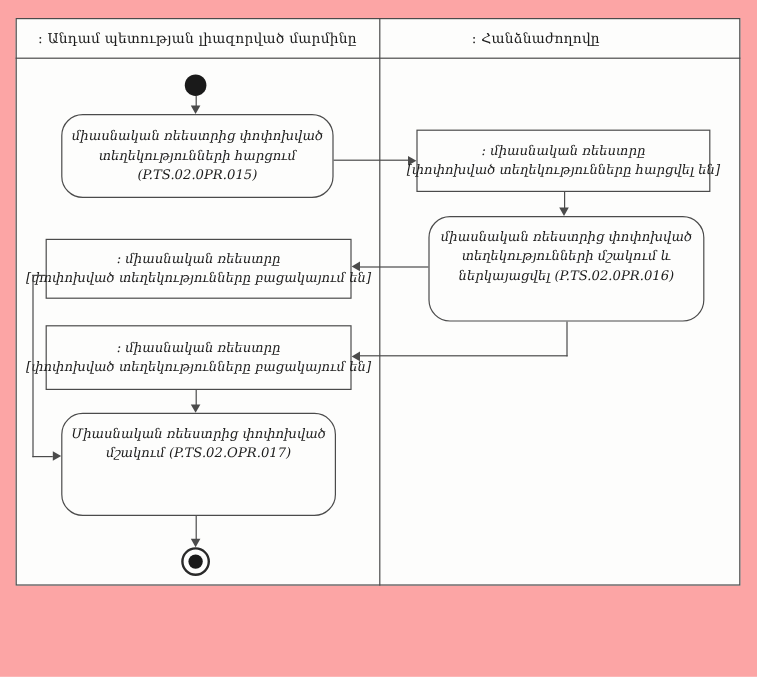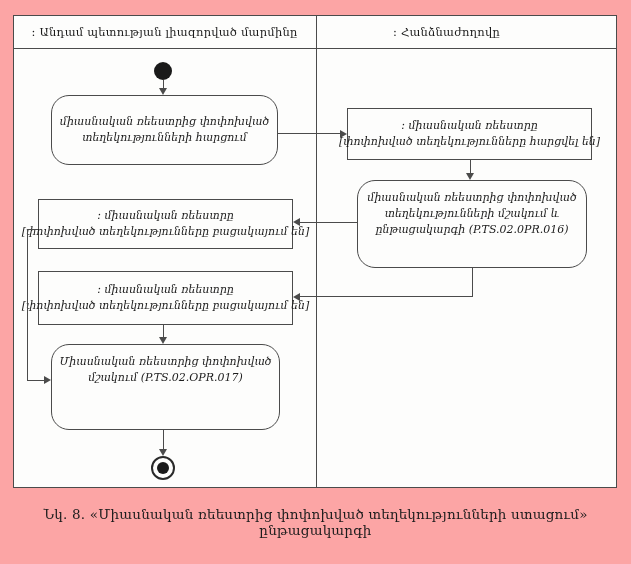--- a/index.html
+++ b/index.html
@@ -64,37 +64,38 @@
   </div>
 
   <div class="initial-node" style="left:154px;top:62px;"></div>
 
   <div class="vline" style="left:162.5px;top:80px;width:1.4px;height:9px;"></div>
   <div class="arrow down" style="left:158.5px;top:88px;"></div>
 
   <div class="node activity center-v" style="left:51px;top:95px;width:227px;height:70px;">
     <span class="ln">միասնական ռեեստրից փոփոխված</span>
     <span class="ln">տեղեկությունների հարցում</span>
+    <span class="ln">(P.TS.02.0PR.015)</span>
   </div>
 
   <div class="hline" style="left:278px;top:133px;width:62px;height:1.4px;"></div>
   <div class="arrow right" style="left:340px;top:129.5px;"></div>
 
   <div class="node center-v" style="left:347px;top:108px;width:245px;height:52px;">
     <span class="ln">: միասնական ռեեստրը</span>
     <span class="ln">[փոփոխված տեղեկությունները հարցվել են]</span>
   </div>
 
   <div class="vline" style="left:469.5px;top:160px;width:1.4px;height:14px;"></div>
   <div class="arrow down" style="left:465.5px;top:173px;"></div>
 
   <div class="node activity top-v" style="left:357px;top:180px;width:230px;height:88px;">
     <span class="ln">միասնական ռեեստրից փոփոխված</span>
     <span class="ln">տեղեկությունների մշակում և</span>
-    <span class="ln">ընթացակարգի (P.TS.02.0PR.016)</span>
+    <span class="ln">ներկայացվել (P.TS.02.0PR.016)</span>
   </div>
 
   <div class="hline" style="left:299px;top:221.5px;width:58px;height:1.4px;"></div>
   <div class="arrow left" style="left:293px;top:218px;"></div>
 
   <div class="node center-v" style="left:38px;top:199px;width:255px;height:50px;">
     <span class="ln">: միասնական ռեեստրը</span>
     <span class="ln">[փոփոխված տեղեկությունները բացակայում են]</span>
   </div>
 
@@ -120,17 +121,14 @@
     <span class="ln">մշակում (P.TS.02.OPR.017)</span>
   </div>
 
   <div class="vline" style="left:162.5px;top:430px;width:1.4px;height:20px;"></div>
   <div class="arrow down" style="left:158.5px;top:449px;"></div>
 
   <div class="final-outer" style="left:151px;top:456px;">
     <div class="final-inner"></div>
   </div>
 
-  <div class="caption" style="top:506px;">
-    <span>Նկ. 8. «Միասնական ռեեստրից փոփոխված տեղեկությունների ստացում» ընթացակարգի</span>
-  </div>
 
 </div>
 
 </body></html>

